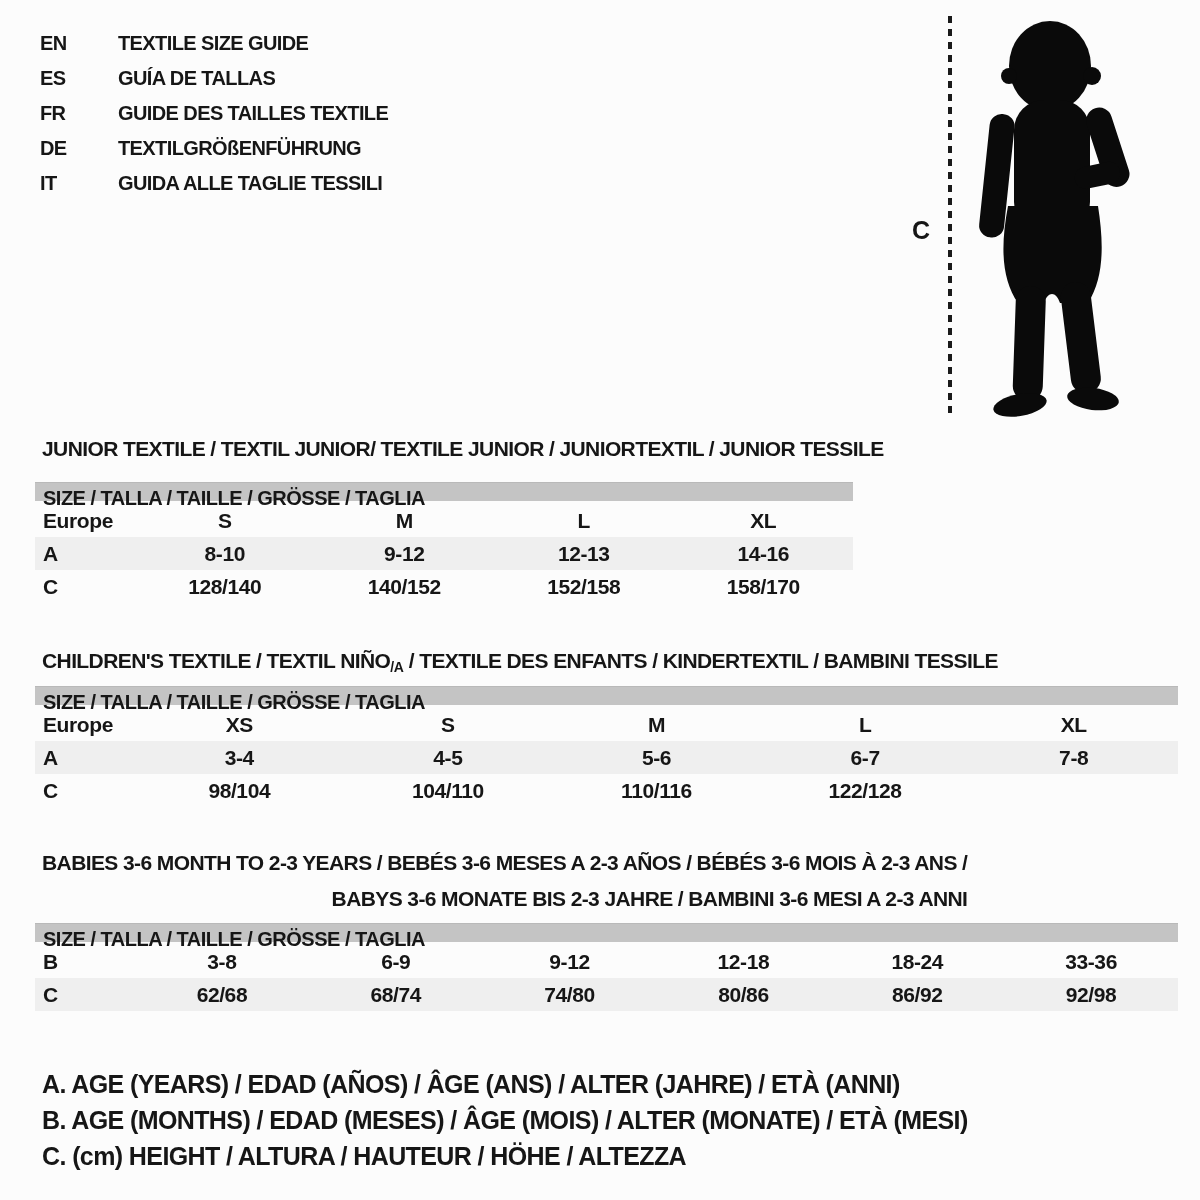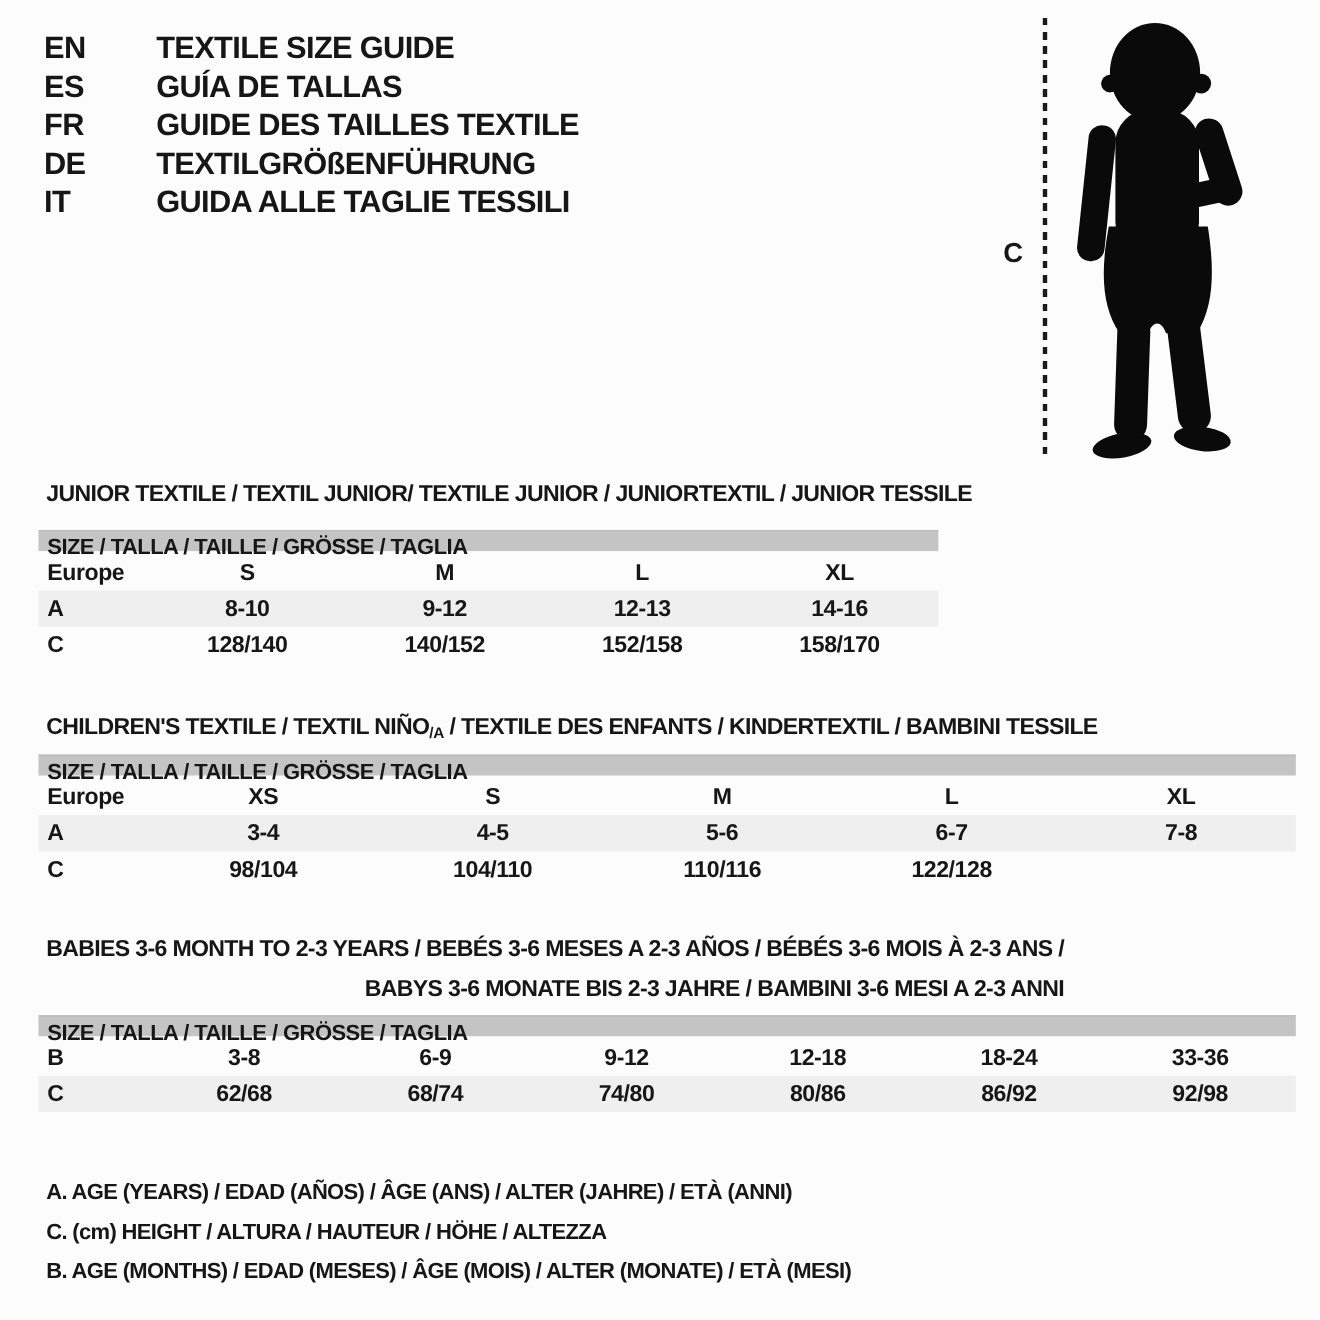--- a/index.html
+++ b/index.html
@@ -9,21 +9,21 @@
     background: #fcfcfc;
     overflow: hidden;
     font-family: "Liberation Sans", sans-serif;
     font-weight: bold;
     color: #161616;
     -webkit-font-smoothing: antialiased;
   }
 
   
   .lang-block { position: absolute; left: 40px; top: 26px; }
-  .lang-row { display: flex; line-height: 35px; font-size: 28px; letter-spacing: -0.6px; gap: 24px; }
+  .lang-row { display: flex; line-height: 35px; font-size: 20px; letter-spacing: -0.6px; }
   .lang-code { width: 78px; flex: 0 0 78px; }
   .lang-label { white-space: nowrap; }
 
   
   .dash-line {
     position: absolute; left: 948px; top: 16px; width: 4px; height: 400px;
     background: repeating-linear-gradient(to bottom, #1a1a1a 0 7px, transparent 7px 13px);
   }
   .c-label { position: absolute; left: 912px; top: 216px; font-size: 25px; letter-spacing: -0.5px; }
   .baby-svg { position: absolute; left: 962px; top: 14px; }
@@ -52,21 +52,21 @@
     margin-bottom: 3px;
     border-top: 1px solid #b9b9b9;
   }
   .st-row { display: grid; height: 33px; line-height: 33px; font-size: 21px; letter-spacing: -0.4px; }
   .st-row.alt { background: var(--row-alt-bg, #efefef); }
   .st-label { padding-left: 8px; text-align: left; }
   .st-cell { text-align: center; }
 
   
   .legend { position: absolute; left: 42px; top: 1066px; }
-  .legend-line { font-size: 20px; letter-spacing: -0.6px; line-height: 36px; white-space: nowrap; }
+  .legend-line { font-size: 25px; letter-spacing: -0.6px; line-height: 36px; white-space: nowrap; }
 </style>
 </head>
 <body style="--header-bg: #c4c4c4; --row-alt-bg: #efefef; color: rgb(22, 22, 22);">
 
 <div class="lang-block" id="lang-block">
     <div class="lang-row">
       <div class="lang-code">EN</div>
       <div class="lang-label">TEXTILE SIZE GUIDE</div>
     </div>
     <div class="lang-row">
@@ -194,15 +194,15 @@
         <div class="st-cell">74/80</div>
         <div class="st-cell">80/86</div>
         <div class="st-cell">86/92</div>
         <div class="st-cell">92/98</div>
       </div>
     </div>
 </div>
 
 <div class="legend">
   <div class="legend-line">A. AGE (YEARS) / EDAD (AÑOS) / ÂGE (ANS) / ALTER (JAHRE) / ETÀ (ANNI)</div>
+  <div class="legend-line">B. AGE (MONTHS) / EDAD (MESES) / ÂGE (MOIS) / ALTER (MONATE) / ETÀ (MESI)</div>
   <div class="legend-line">C. (cm) HEIGHT / ALTURA / HAUTEUR / HÖHE / ALTEZZA</div>
-  <div class="legend-line">B. AGE (MONTHS) / EDAD (MESES) / ÂGE (MOIS) / ALTER (MONATE) / ETÀ (MESI)</div>
 </div>
 
 </body></html>

